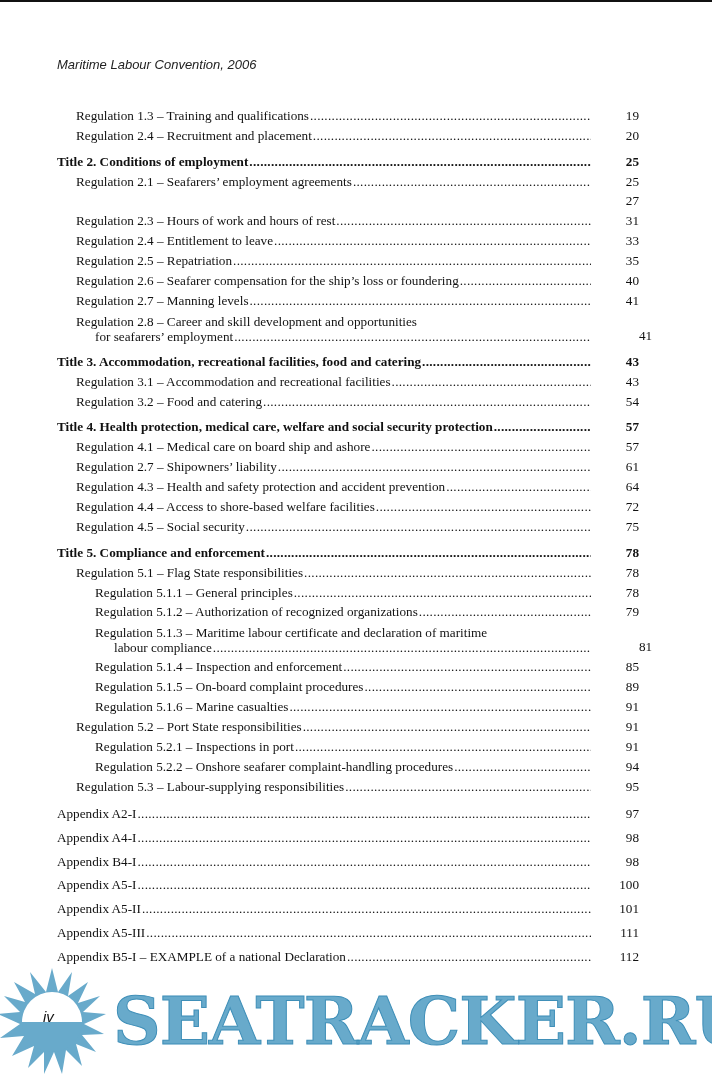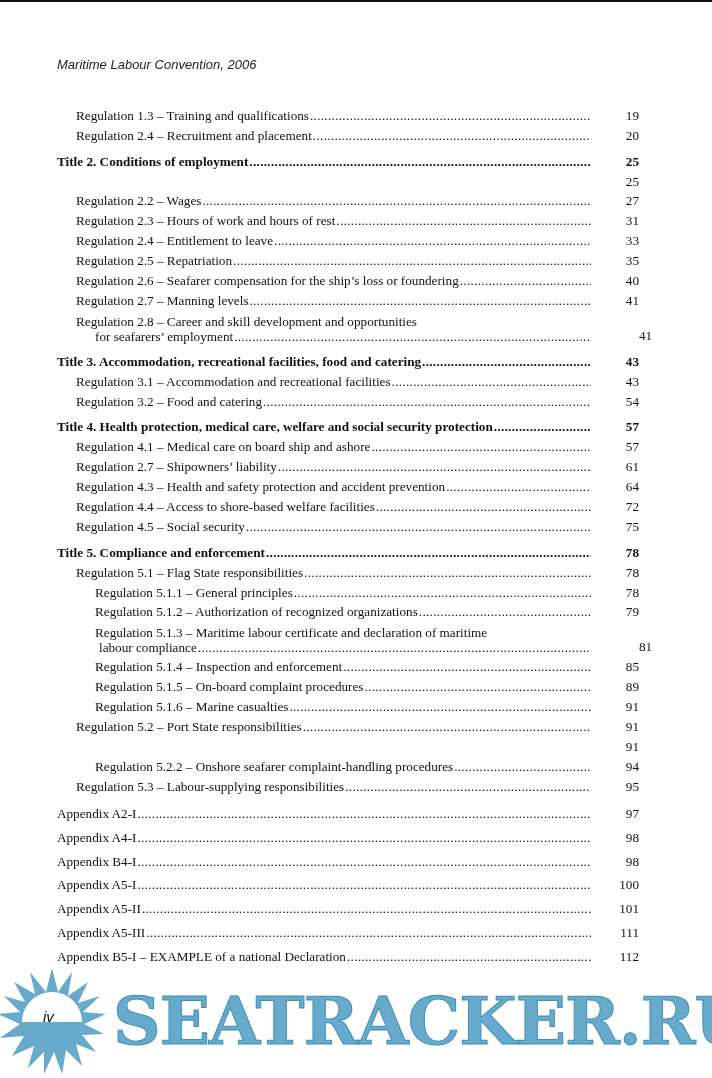--- a/index.html
+++ b/index.html
@@ -63,24 +63,24 @@
   <div class="row lvl1">
     <div class="text"><span>Regulation 2.4 – Recruitment and placement</span></div>
     <div class="page">20</div>
   </div>
 
   <div class="row title">
     <div class="text"><span>Title 2.   Conditions of employment</span></div>
     <div class="page">25</div>
   </div>
   <div class="row lvl1">
+    <div class="text"><span>Regulation 2.1 – Seafarers’ employment agreements</span></div>
     <div class="page">25</div>
   </div>
   <div class="row lvl1">
-    <div class="text"><span>Regulation 2.2 – Wages</span></div>
     <div class="page">27</div>
   </div>
   <div class="row lvl1">
     <div class="text"><span>Regulation 2.3 – Hours of work and hours of rest</span></div>
     <div class="page">31</div>
   </div>
   <div class="row lvl1">
     <div class="text"><span>Regulation 2.4 – Entitlement to leave</span></div>
     <div class="page">33</div>
   </div>
@@ -154,41 +154,42 @@
     <div class="text"><span>Regulation 5.1.1 – General principles</span></div>
     <div class="page">78</div>
   </div>
   <div class="row lvl2">
     <div class="text"><span>Regulation 5.1.2 – Authorization of recognized organizations</span></div>
     <div class="page">79</div>
   </div>
   <div class="row lvl2 two-line">
     <div class="text">
       <span class="l1">Regulation 5.1.3 – Maritime labour certificate and declaration of maritime</span>
-      <span class="l2" style="margin-left:4px">labour compliance</span>
+      <span class="l2" style="margin-left:19px">labour compliance</span>
     </div>
     <div class="page">81</div>
   </div>
   <div class="row lvl2">
     <div class="text"><span>Regulation 5.1.4 – Inspection and enforcement</span></div>
     <div class="page">85</div>
   </div>
   <div class="row lvl2">
     <div class="text"><span>Regulation 5.1.5 – On-board complaint procedures</span></div>
     <div class="page">89</div>
   </div>
   <div class="row lvl2">
     <div class="text"><span>Regulation 5.1.6 – Marine casualties</span></div>
     <div class="page">91</div>
   </div>
   <div class="row lvl1">
     <div class="text"><span>Regulation 5.2 – Port State responsibilities</span></div>
     <div class="page">91</div>
   </div>
   <div class="row lvl2">
+    <div class="text"><span>Regulation 5.2.1 – Inspections in port</span></div>
     <div class="page">91</div>
   </div>
   <div class="row lvl2">
     <div class="text"><span>Regulation 5.2.2 – Onshore seafarer complaint-handling procedures</span></div>
     <div class="page">94</div>
   </div>
   <div class="row lvl1">
     <div class="text"><span>Regulation 5.3 – Labour-supplying responsibilities</span></div>
     <div class="page">95</div>
   </div>

